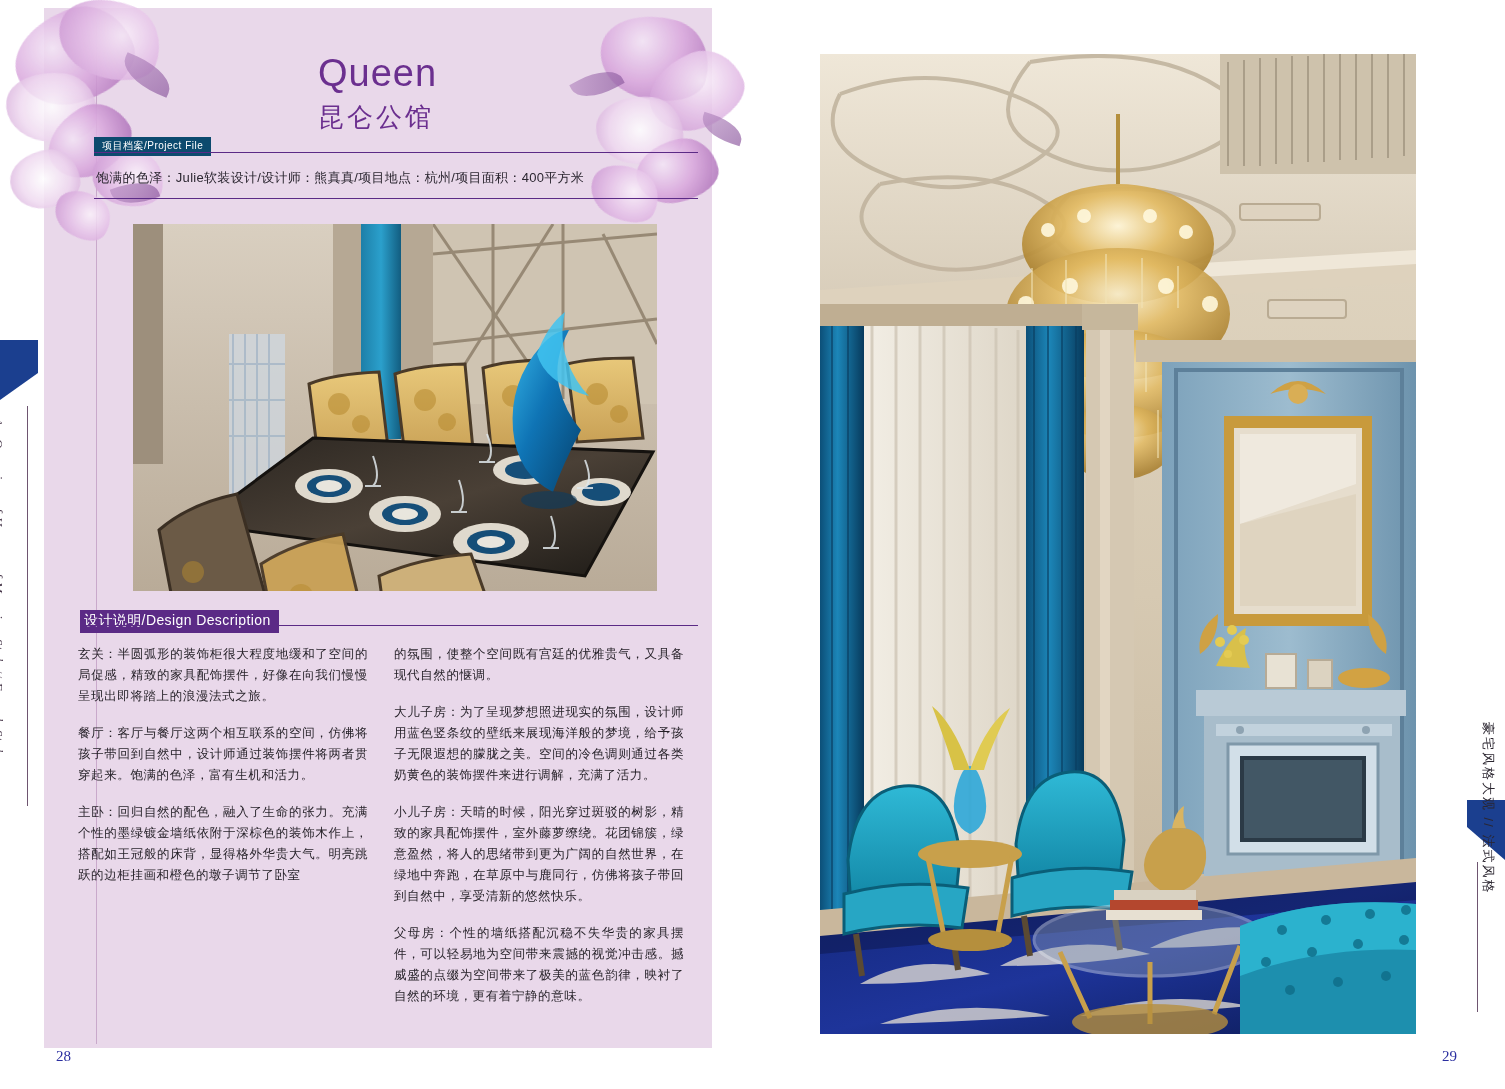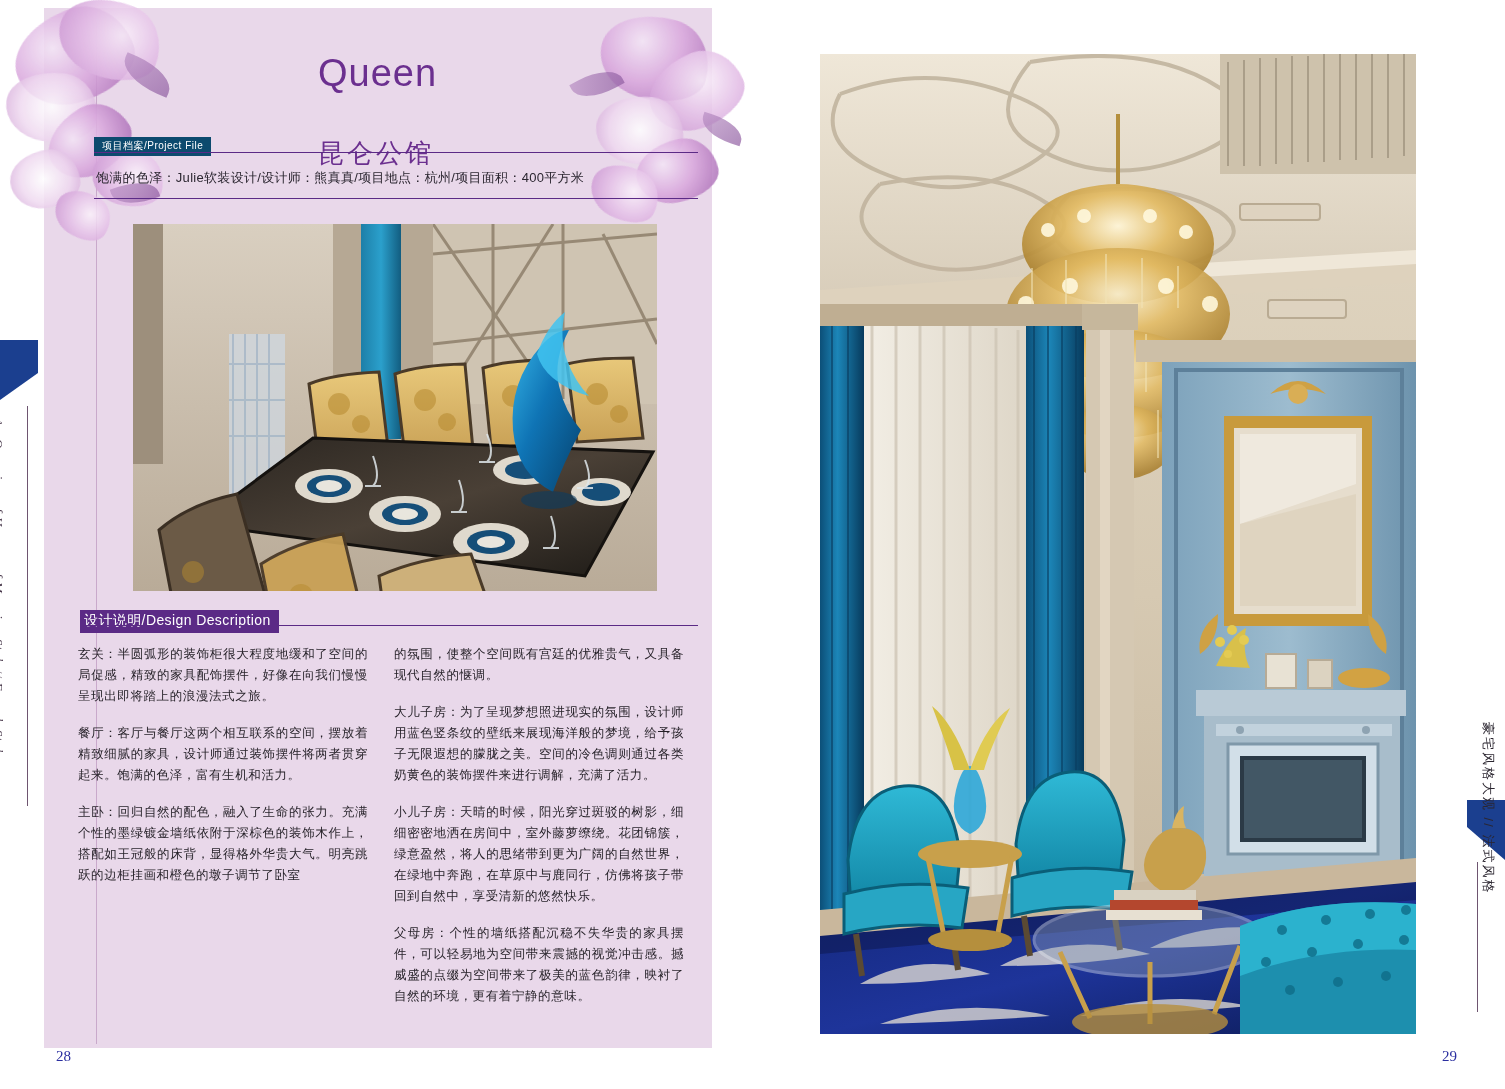--- a/index.html
+++ b/index.html
@@ -113,21 +113,20 @@
     text-align: center;
   }
   .title-cn {
     position: absolute;
     left: 318px;
     top: 100px;
     font-family: "Liberation Sans", sans-serif;
     font-size: 26px;
     color: #6b2f8f;
     letter-spacing: 3px;
-    margin-top: 36px;
   }
 
   
   .pf-label {
     position: absolute;
     left: 94px;
     top: 137px;
     background: #0c4a6e;
     color: #ffffff;
     font-size: 10px;
@@ -432,27 +431,27 @@
         <path d="M246 352 q40 -18 92 -22 l14 40 q-62 4 -100 26 Z" fill="#cdb07a" stroke="#4a3a28" stroke-width="3"></path>
       </svg>
     </div>
 
     <div class="dd-label">设计说明/Design Description</div>
     <div class="dd-rule"></div>
 
     <div class="cols">
       <div class="col">
         <p class="para">玄关：半圆弧形的装饰柜很大程度地缓和了空间的局促感，精致的家具配饰摆件，好像在向我们慢慢呈现出即将踏上的浪漫法式之旅。</p>
-        <p class="para">餐厅：客厅与餐厅这两个相互联系的空间，摆放着精致细腻的家具，设计师通过装饰摆件将两者贯穿起来。饱满的色泽，富有生机和活力。</p>
+        <p class="para">餐厅：客厅与餐厅这两个相互联系的空间，仿佛将孩子带回到自然中，设计师通过装饰摆件将两者贯穿起来。饱满的色泽，富有生机和活力。</p>
         <p class="para">主卧：回归自然的配色，融入了生命的张力。充满个性的墨绿镀金墙纸依附于深棕色的装饰木作上，搭配如王冠般的床背，显得格外华贵大气。明亮跳跃的边柜挂画和橙色的墩子调节了卧室</p>
       </div>
       <div class="col">
         <p class="para">的氛围，使整个空间既有宫廷的优雅贵气，又具备现代自然的惬调。</p>
         <p class="para">大儿子房：为了呈现梦想照进现实的氛围，设计师用蓝色竖条纹的壁纸来展现海洋般的梦境，给予孩子无限遐想的朦胧之美。空间的冷色调则通过各类奶黄色的装饰摆件来进行调解，充满了活力。</p>
-        <p class="para">小儿子房：天晴的时候，阳光穿过斑驳的树影，细细密密地洒在房间中，室外藤萝缭绕。花团锦簇，绿意盈然，将人的思绪带到更为广阔的自然世界，在绿地中奔跑，在草原中与鹿同行，仿佛将孩子带回到自然中，享受清新的悠然快乐。</p>
+        <p class="para">小儿子房：天晴的时候，阳光穿过斑驳的树影，精致的家具配饰摆件，室外藤萝缭绕。花团锦簇，绿意盈然，将人的思绪带到更为广阔的自然世界，在绿地中奔跑，在草原中与鹿同行，仿佛将孩子带回到自然中，享受清新的悠然快乐。</p>
         <p class="para">父母房：个性的墙纸搭配沉稳不失华贵的家具摆件，可以轻易地为空间带来震撼的视觉冲击感。撼威盛的点缀为空间带来了极美的蓝色韵律，映衬了自然的环境，更有着宁静的意味。</p>
       </div>
     </div>
 
     <div class="pg-left">28</div>
   </div>
 
   <div class="page page-right">
 
     <div class="photo-living">

